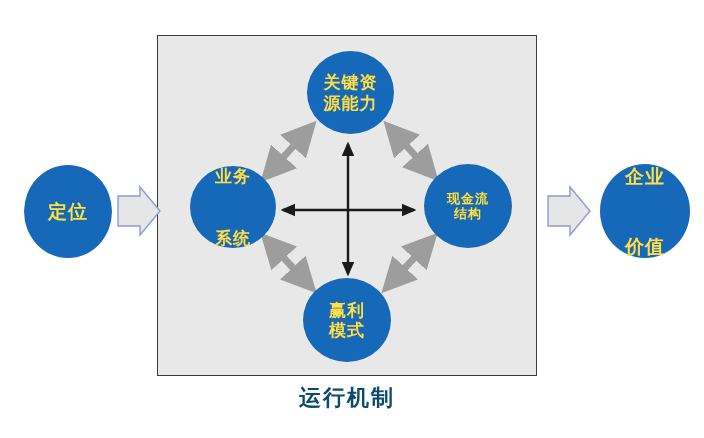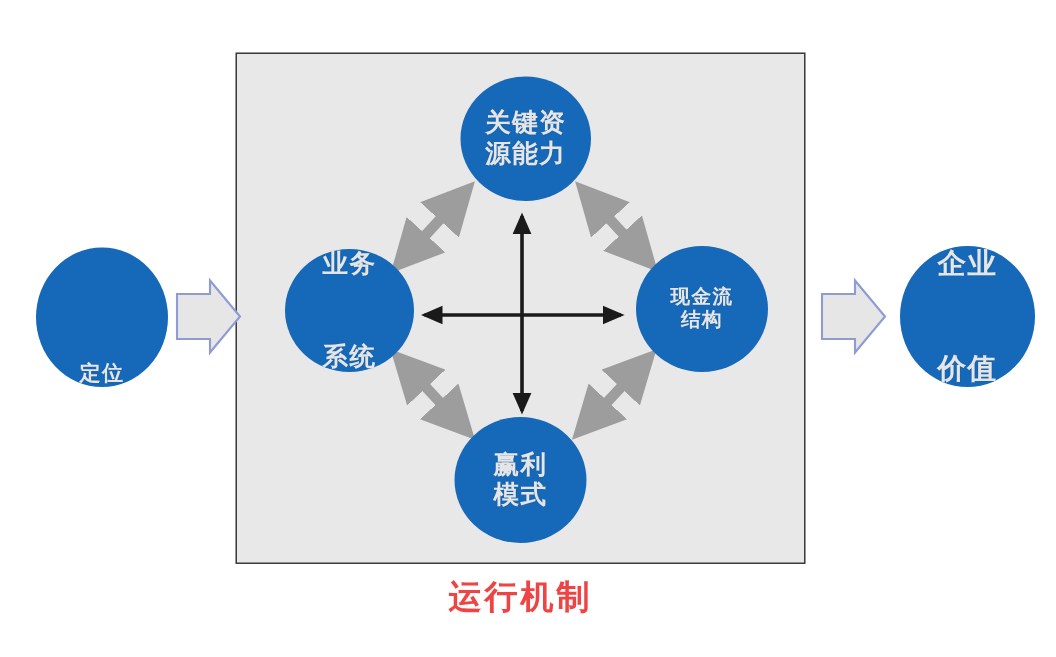--- a/index.html
+++ b/index.html
@@ -19,39 +19,38 @@
     position: absolute;
     left: 0;
     top: 0;
     width: 704px;
     height: 438px;
   }
   .node {
     position: absolute;
     border-radius: 50%;
     background: #1668b8;
-    color: #e5e5e5;
+    color: #fde047;
     display: flex;
     flex-direction: column;
     align-items: center;
     justify-content: center;
     text-align: center;
     font-weight: bold;
     line-height: 1.18;
     letter-spacing: 1px;
     box-sizing: border-box;
     text-shadow: 0 0 1px rgba(0,0,0,0.15);
   }
   .node span { display: block; white-space: nowrap; }
 
   
   #node-positioning {
     left: 24px; top: 165px; width: 88px; height: 93px;
-    font-size: 14px;
-    justify-content: flex-end;
+    font-size: 19px;
   }
   #node-enterprise-value {
     left: 600px; top: 164px; width: 90px; height: 94px;
     font-size: 19px;
     gap: 48px;
   }
 
   
   #mechanism-panel {
     position: absolute;
@@ -80,21 +79,21 @@
     left: 303px; top: 278px; width: 88px; height: 84px;
     font-size: 17px;
   }
 
   #caption-operating-mechanism {
     position: absolute;
     left: 157px;
     top: 383px;
     width: 380px;
     text-align: center;
-    color: #ef4444;
+    color: #0c4a6e;
     font-size: 22px;
     font-weight: bold;
     letter-spacing: 2px;
   }
 
   svg.overlay {
     position: absolute;
     left: 0; top: 0;
     width: 704px; height: 438px;
     pointer-events: none;

